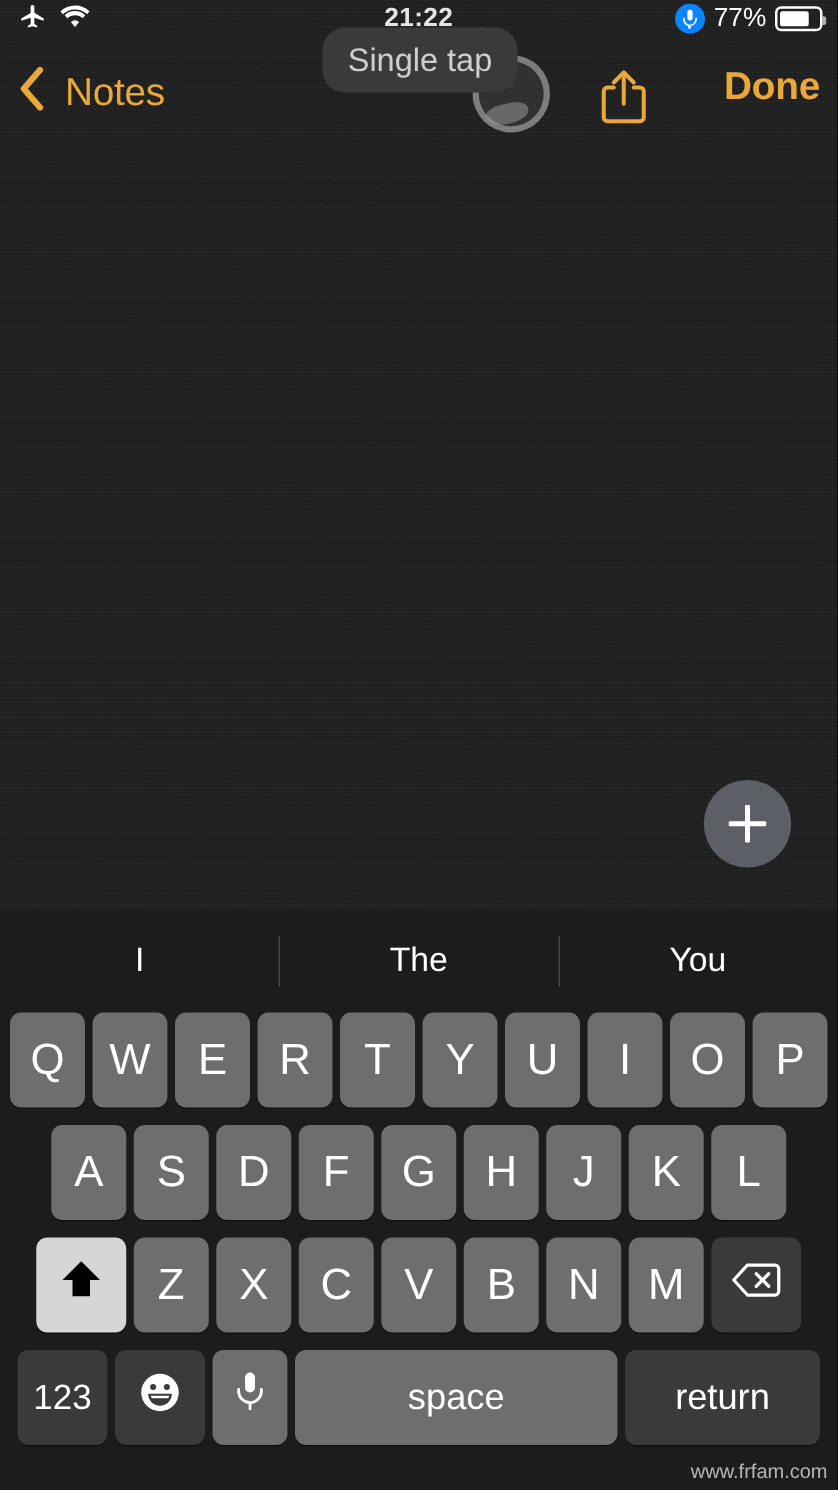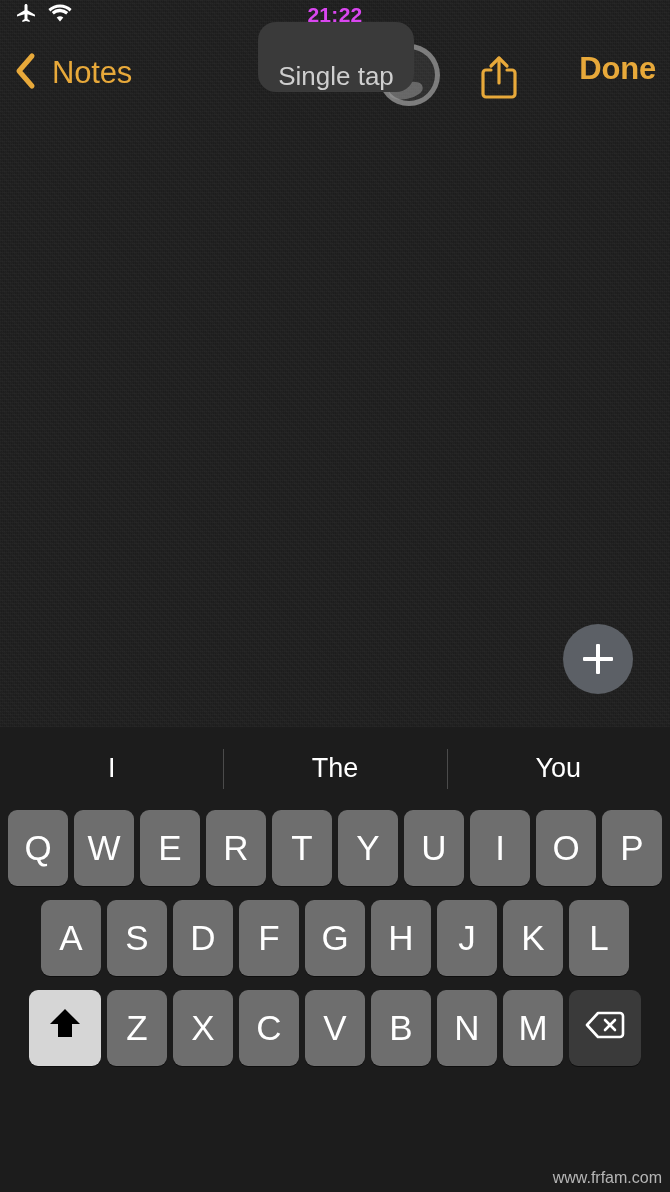--- a/index.html
+++ b/index.html
@@ -52,21 +52,21 @@
     top: 0;
     height: 30px;
     display: flex;
     align-items: center;
     justify-content: center;
     pointer-events: none;
   }
   .clock {
     font-size: 21px;
     font-weight: bold;
-    color: #d946ef;
+    color: #e5e5e5;
     letter-spacing: 0.3px;
   }
   .status-right {
     position: absolute;
     right: 12px; top: 0;
     height: 30px;
     display: flex;
     align-items: center;
     gap: 7px;
   }
@@ -161,25 +161,25 @@
     position: absolute;
     left: 6px; bottom: 2px;
     width: 34px; height: 16px;
     background: rgba(150,150,150,0.55);
     border-radius: 40% 40% 50% 50%;
     transform: rotate(-12deg);
   }
   .tooltip {
     position: absolute;
     left: 258px; top: 22px;
-    width: 156px; height: 70px;
+    width: 156px; height: 52px;
     background: #3a3a3a;
     border-radius: 18px;
     display: flex;
-    align-items: flex-end;
+    align-items: center;
     justify-content: center;
     z-index: 8;
   }
   .tooltip-label {
     font-size: 26px;
     color: #cfcfcf;
   }
 
   
   .fab {
@@ -308,20 +308,32 @@
             <path d="M13 9.2c2.4 0 4.6.9 6.2 2.4l2-2.5A12.6 12.6 0 0 0 13 5.8c-3.1 0-6 1.2-8.2 3.3l2 2.5A8.9 8.9 0 0 1 13 9.2z"></path>
             <path d="M13 1.4c-4.4 0-8.5 1.7-11.6 4.6l1.9 2.4A14.2 14.2 0 0 1 13 4.5c3.7 0 7.1 1.4 9.7 3.9l1.9-2.4A16.8 16.8 0 0 0 13 1.4z"></path>
           </svg>
       </span>
     </div>
 
     <div class="status-center">
       <span class="clock">21:22</span>
     </div>
 
+    <div class="status-right">
+      <span class="mic-badge">
+        <svg width="14" height="16" viewBox="0 0 14 18" fill="#fff">
+            <rect x="4.6" y="1" width="4.8" height="9.5" rx="2.4"></rect>
+            <path d="M2.2 8.2v1.3a4.8 4.8 0 0 0 9.6 0V8.2h1.4v1.3a6.2 6.2 0 0 1-5.5 6.1V18H5.3v-2.4A6.2 6.2 0 0 1 .8 9.5V8.2h1.4z"></path>
+          </svg>
+      </span>
+      <span class="battery-pct">77%</span>
+      <span class="battery">
+        <span class="battery-fill"></span>
+      </span>
+    </div>
   </div>
 
   <div class="nav-bar">
     <div class="back-btn">
       <span class="chev">
         <svg width="22" height="38" viewBox="0 0 22 38" fill="none" stroke="#e8a93a" stroke-width="5" stroke-linecap="round" stroke-linejoin="round">
             <polyline points="18,4 5,19 18,34"></polyline>
           </svg>
       </span>
       <span class="back-label">Notes</span>
@@ -401,17 +413,41 @@
         <span>
           <svg width="40" height="30" viewBox="0 0 40 30" fill="none" stroke="#fff" stroke-width="2.6" stroke-linecap="round" stroke-linejoin="round">
             <path d="M13 3h22a3 3 0 0 1 3 3v18a3 3 0 0 1-3 3H13L2 15 13 3z"></path>
             <line x1="20" y1="10" x2="30" y2="20"></line>
             <line x1="30" y1="10" x2="20" y2="20"></line>
           </svg>
         </span>
       </div>
     </div>
 
+    <div class="krow r4">
+      <div class="key dark num">123</div>
+      <div class="key dark emoji">
+        <span>
+          <svg width="34" height="34" viewBox="0 0 34 34">
+              <circle cx="17" cy="17" r="15" fill="#fff"></circle>
+              <circle cx="11.5" cy="12.5" r="2.4" fill="#3a3a3a"></circle>
+              <circle cx="22.5" cy="12.5" r="2.4" fill="#3a3a3a"></circle>
+              <path d="M7.5 18h19a9.5 9.5 0 0 1-19 0z" fill="#3a3a3a"></path>
+              <path d="M9.5 19.5h15a7.5 7.5 0 0 1-1.2 2H10.7a7.5 7.5 0 0 1-1.2-2z" fill="#fff"></path>
+            </svg>
+        </span>
+      </div>
+      <div class="key mic">
+        <span>
+          <svg width="22" height="34" viewBox="0 0 22 34" fill="#fff">
+              <rect x="7" y="1" width="8" height="16" rx="4"></rect>
+              <path d="M3 13.5v2.5a8 8 0 0 0 16 0v-2.5h2.2V16a10.2 10.2 0 0 1-9.1 10.1V31h-2.2v-4.9A10.2 10.2 0 0 1 .8 16v-2.5H3z"></path>
+            </svg>
+        </span>
+      </div>
+      <div class="key space">space</div>
+      <div class="key dark return">return</div>
+    </div>
   </div>
 
   <div class="watermark">www.frfam.com</div>
 
 </div>
 
 </body></html>

